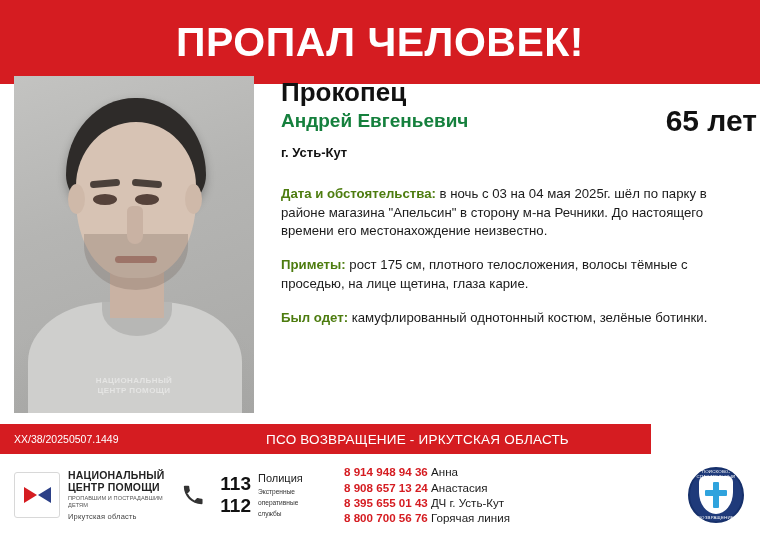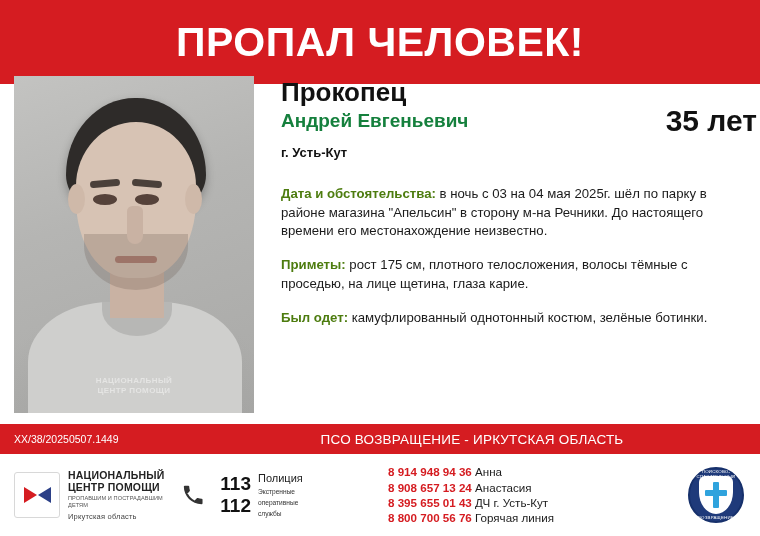--- a/index.html
+++ b/index.html
@@ -209,21 +209,21 @@
   }
   .para b {
     color: #4d7c0f;
   }
 
   
   .strip {
     position: absolute;
     left: 0;
     top: 424px;
-    width: 760px;
+    width: 651px;
     height: 30px;
     background: #d51c21;
     display: flex;
     align-items: center;
   }
   .strip-id {
     color: #ffffff;
     font-size: 10.5px;
     padding-left: 14px;
     width: 250px;
@@ -344,21 +344,20 @@
   }
   .contact-line {
     font-size: 11.6px;
     line-height: 1.33;
     color: #111;
     white-space: nowrap;
   }
   .contact-line .num {
     font-weight: bold;
     color: #d51c21;
-    margin-left: 44px;
   }
   .contact-line .who {
     color: #1b1b1b;
   }
 
   .shield {
     width: 56px;
     height: 56px;
     margin-right: 16px;
     flex: none;
@@ -444,21 +443,21 @@
   </div>
 
   <div class="content">
 
     <div class="name-row">
       <div class="name-block">
         <div class="surname">Прокопец</div>
         <div class="firstname">Андрей Евгеньевич</div>
         <div class="city">г. Усть-Кут</div>
       </div>
-      <div class="age">35 лет</div>
+      <div class="age">65 лет</div>
     </div>
 
     <div class="para">
       <b>Дата и обстоятельства:</b><span> в ночь с 03 на 04 мая 2025г. шёл по парку в районе магазина "Апельсин" в сторону м-на Речники. До настоящего времени его местонахождение неизвестно.</span>
     </div>
 
     <div class="para">
       <b>Приметы:</b><span> рост 175 см, плотного телосложения, волосы тёмные с проседью, на лице щетина, глаза карие.</span>
     </div>
 

